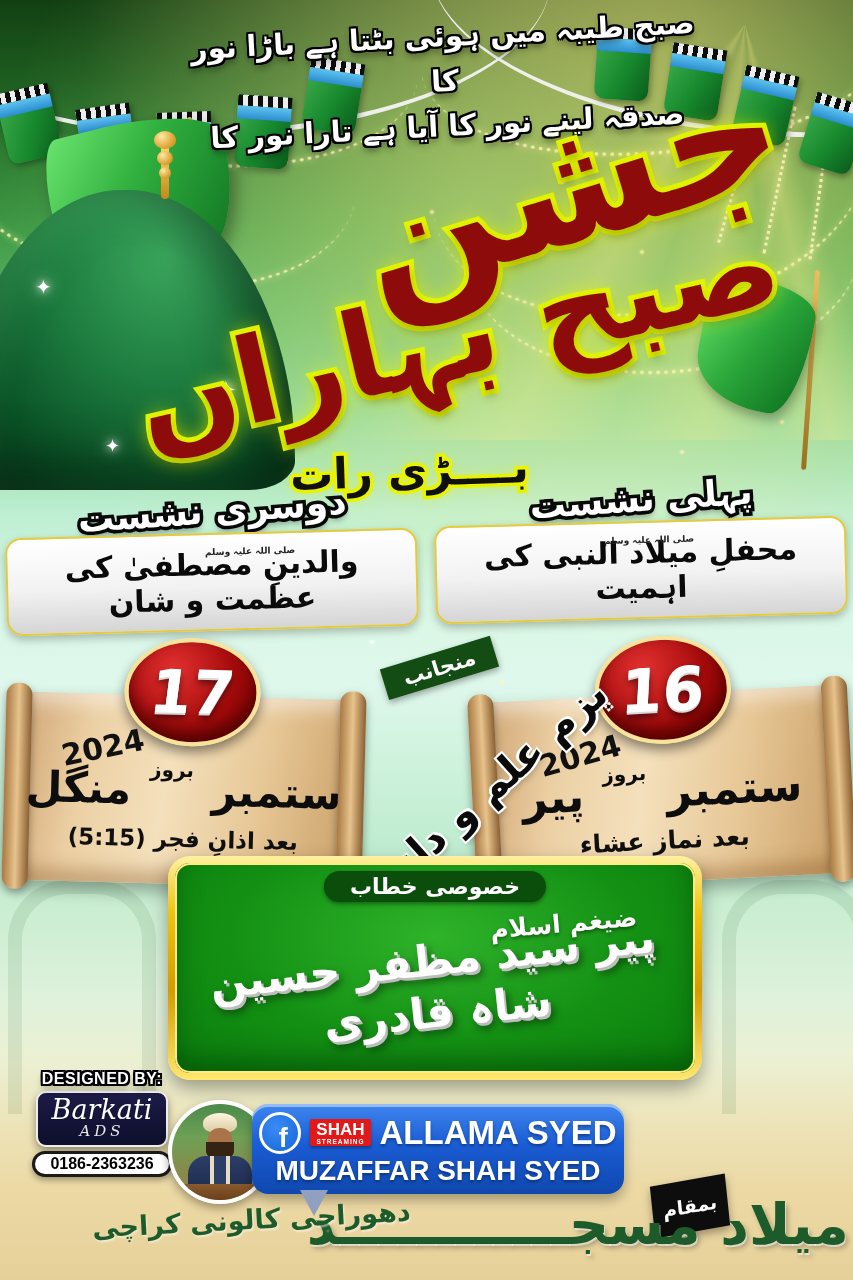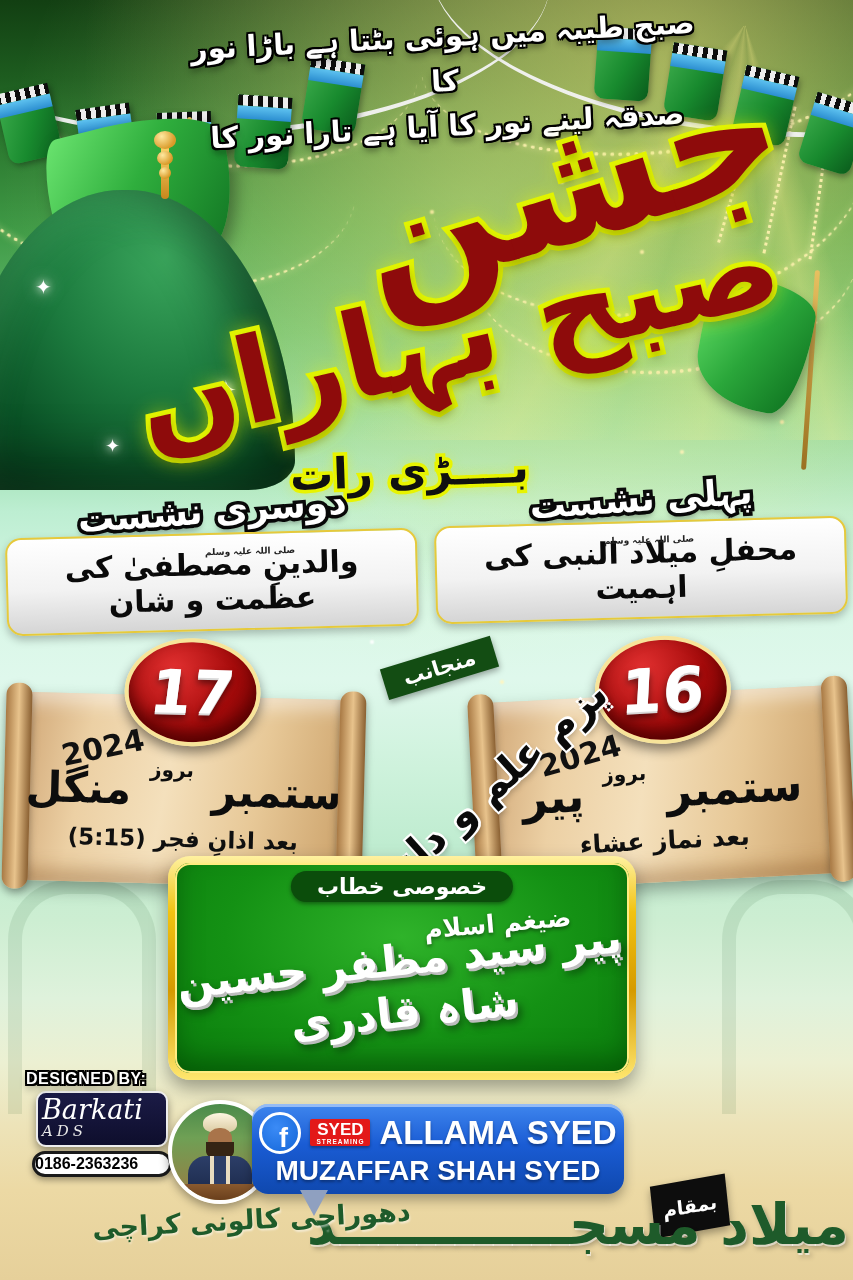--- a/index.html
+++ b/index.html
@@ -119,36 +119,36 @@
   .scroll-main{position:absolute;width:100%;text-align:center;font-weight:bold;color:#0d0d0d;font-size:44px;white-space:nowrap;}
   .scroll-main .wd-label{font-size:20px;font-weight:bold;vertical-align:28px;margin:0 4px;}
   .scroll-time{position:absolute;width:100%;text-align:center;font-size:25px;font-weight:bold;color:#101010;}
   
   .org-tag{position:absolute;left:382px;top:652px;padding:4px 20px;background:#134d13;color:#fff;
     font-size:21px;font-weight:bold;transform:rotate(-17deg);box-shadow:0 3px 6px rgba(0,0,0,.35);}
   .org-name{position:absolute;left:318px;top:772px;font-size:41px;font-weight:bold;color:#0a0a0a;
     transform:rotate(-42deg);white-space:nowrap;
     text-shadow:-2px -2px 0 #fff,2px -2px 0 #fff,-2px 2px 0 #fff,2px 2px 0 #fff,0 4px 6px rgba(0,0,0,.25);}
   
-  .gold-frame{position:absolute;left:168px;top:856px;width:468px;height:224px;border-radius:22px;
+  .gold-frame{position:absolute;left:168px;top:856px;width:534px;height:224px;border-radius:22px;
     background:linear-gradient(180deg,#fff1a0 0%,#f2c312 25%,#d59a00 60%,#ffe76e 100%);
     box-shadow:0 8px 18px rgba(0,0,0,.35);padding:7px;box-sizing:border-box;}
   .green-inner{position:relative;width:100%;height:100%;border-radius:15px;
     background:radial-gradient(ellipse at 50% 35%,#2fb32a 0%,#149114 55%,#0a7c0c 100%);
     box-shadow:inset 0 0 0 2px #ffec80, inset 0 -14px 26px rgba(0,60,0,.5);overflow:hidden;}
   .speech-tag{position:absolute;left:50%;top:8px;transform:translateX(-50%);
     background:#0b4d0b;border-radius:18px;padding:3px 26px;color:#fff;font-size:22px;font-weight:bold;
     white-space:nowrap;box-shadow:0 2px 4px rgba(0,0,0,.4);}
   .speech-hon{position:absolute;right:58px;top:46px;color:#fff;font-size:25px;font-weight:bold;
     transform:rotate(-5deg);text-shadow:0 2px 4px rgba(0,0,0,.45);}
   .speaker-name{position:absolute;left:0;right:0;top:72px;text-align:center;color:#fff;
     font-size:43px;font-weight:bold;line-height:1.2;transform:rotate(-6deg);
     text-shadow:2px 3px 0 #bdbdbd,4px 6px 8px rgba(0,0,0,.5);}
   
-  .designed{position:absolute;left:26px;top:1070px;width:152px;}
+  .designed{position:absolute;left:26px;top:1070px;width:152px;text-align:center;}
   .designed-label{font-size:16px;font-weight:900;letter-spacing:.5px;
     font-family:"Liberation Sans",sans-serif;}
   .navy-card{margin:3px auto 0;width:120px;background:linear-gradient(180deg,#1b1b46,#0e0e2c);
     border:2px solid #ededed;border-radius:10px;padding:3px 4px 5px;box-shadow:0 4px 8px rgba(0,0,0,.4);}
   .brand{font-family:"DejaVu Serif",serif;font-style:italic;font-size:27px;color:#fff;line-height:1;}
   .brand-sub{font-family:"DejaVu Serif",serif;font-style:italic;font-size:15px;color:#e8e8e8;
     letter-spacing:4px;line-height:1.1;}
   .phone-pill{margin:4px auto 0;width:134px;background:#fff;border:3px solid #1a1a1a;border-radius:16px;
     font-size:16px;font-weight:900;color:#000;padding:1px 0;font-family:"Liberation Sans",sans-serif;
     box-shadow:0 3px 6px rgba(0,0,0,.35);}
@@ -329,21 +329,21 @@
     <div class="ph-shawl"></div>
     <div class="ph-desk"></div>
   </div>
 
   <div class="live-banner">
     <div class="live-row1">
       <div class="fb-circle">
         <span class="fb-f">f</span>
       </div>
       <div class="live-badge">
-        <div class="live-word">SYED</div>
+        <div class="live-word">SHAH</div>
         <div class="streaming-word">STREAMING</div>
       </div>
       <span class="live-line live-line1">ALLAMA SYED</span>
     </div>
     <div class="live-line live-line2">MUZAFFAR SHAH SYED</div>
   </div>
   <div class="banner-tail"></div>
 
   <div class="venue-tag rtl">بمقام</div>
   <div class="venue-name rtl">میلاد مسجــــــــــــد</div>

